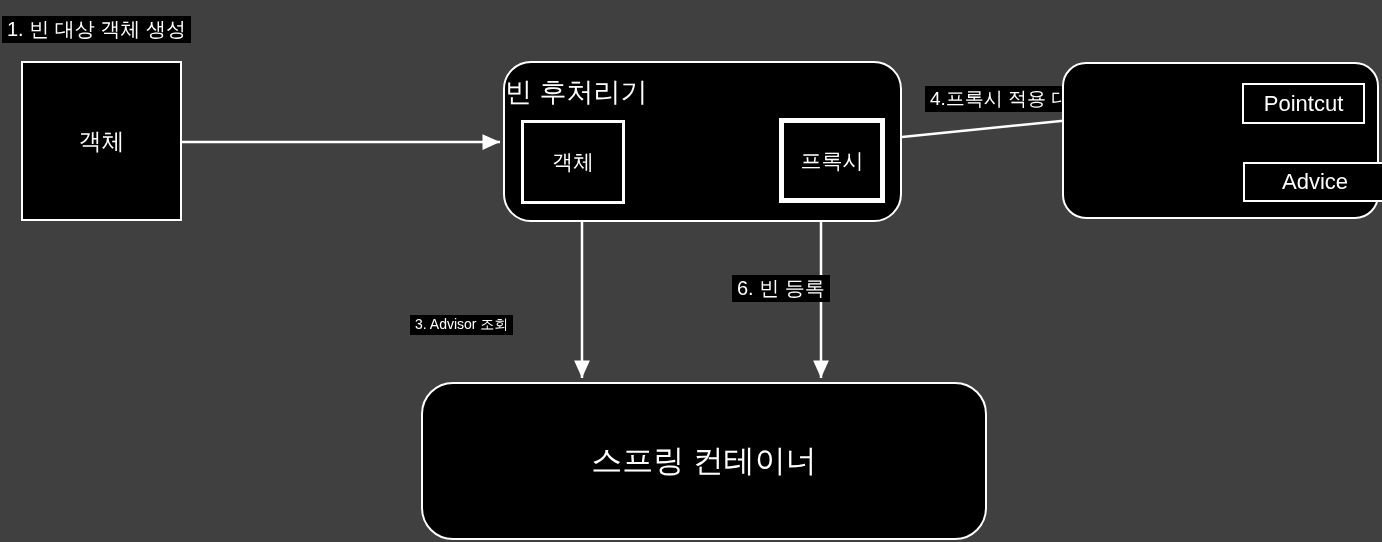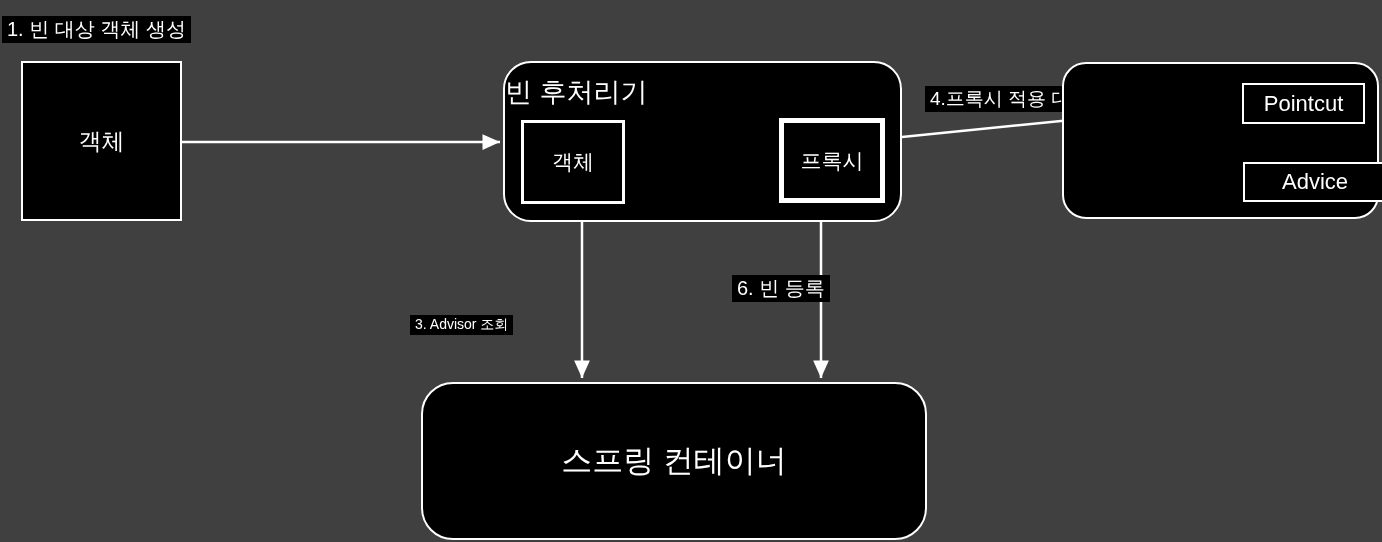--- a/index.html
+++ b/index.html
@@ -20,21 +20,21 @@
   
   #src-object{left:21px;top:61px;width:161px;height:160px;font-size:23px;}
   #bpp{left:503px;top:61px;width:399px;height:161px;border-radius:28px;}
   #bpp-title{position:absolute;left:0;top:11px;width:100%;font-size:27px;}
   #bpp-object{left:16px;top:57px;width:104px;height:84px;border-width:3px;font-size:21px;}
   #bpp-proxy{left:274px;top:55px;width:106px;height:85px;border-width:5px;font-size:21px;}
   #advisor{left:1062px;top:62px;width:317px;height:157px;border-radius:24px;}
   #advisor-title{position:absolute;left:18px;top:57px;font-size:34px;}
   #pointcut{left:178px;top:19px;width:123px;height:41px;font-size:22px;}
   #advice{left:179px;top:98px;width:144px;height:40px;font-size:22px;}
-  #spring{left:421px;top:382px;width:506px;height:158px;border-radius:32px;font-size:31px;}
+  #spring{left:421px;top:382px;width:566px;height:158px;border-radius:32px;font-size:31px;}
   
   #lbl-step1{left:2px;top:16px;font-size:20px;}
   #lbl-step2{left:226px;top:103px;font-size:19px;}
   #lbl-step5{left:634px;top:127px;font-size:19px;}
   #lbl-step4{left:925px;top:86px;font-size:19px;}
   #lbl-step3{left:410px;top:275px;font-size:14px;margin-top:40px;}
   #lbl-step6{left:732px;top:275px;font-size:20px;}
 </style>
 </head>
 <body>

